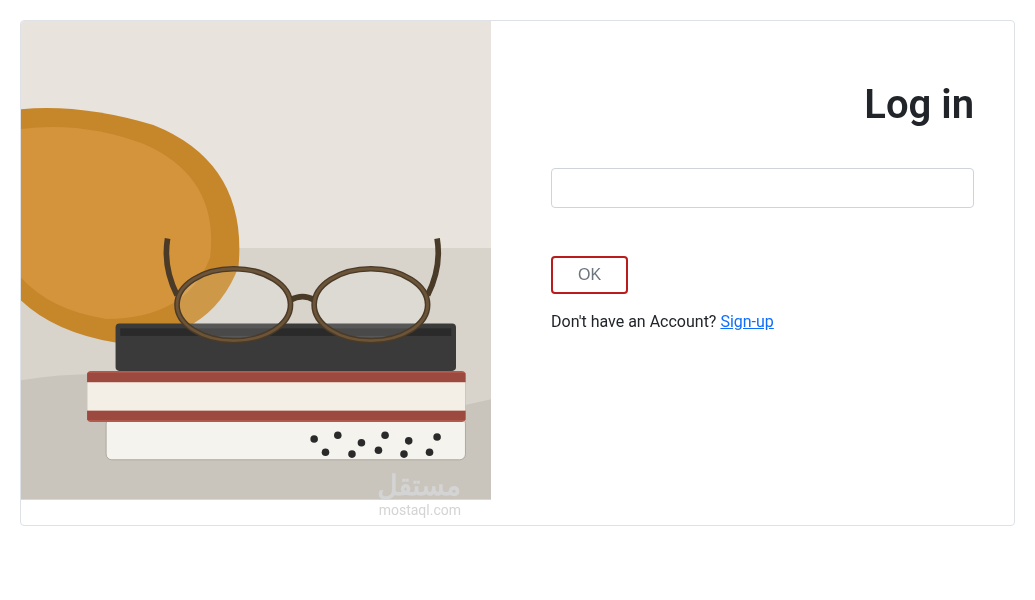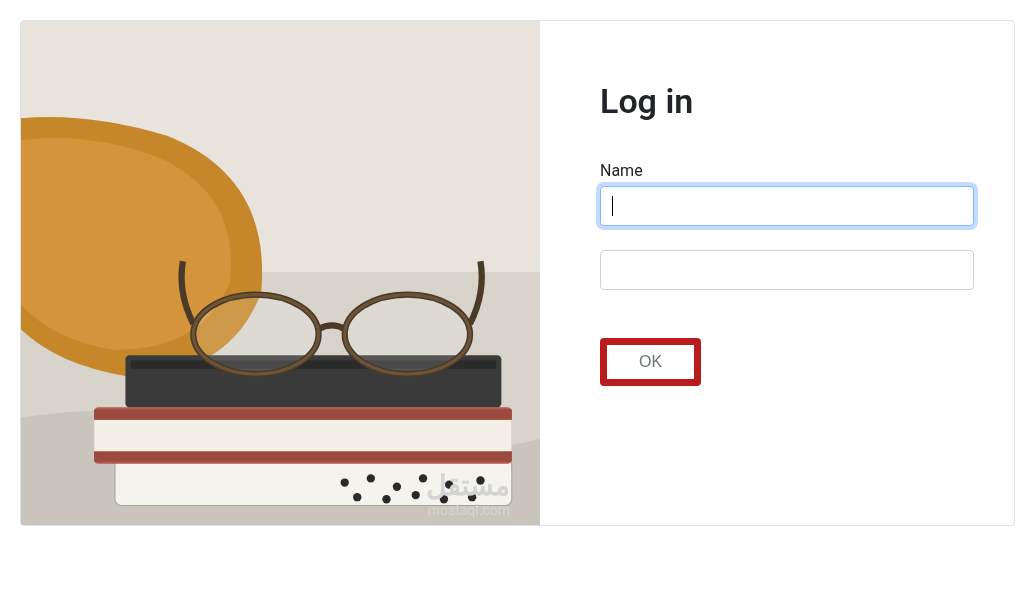--- a/index.html
+++ b/index.html
@@ -16,41 +16,41 @@
     }
     .container {
       width: 995px;
       height: 506px;
       border: 1px solid #dee2e6;
       border-radius: 4px;
       display: flex;
       overflow: hidden;
     }
     .left-panel {
-      width: 519px;
+      width: 470px;
       height: 506px;
       position: relative;
       flex-shrink: 0;
     }
     .image-placeholder {
       width: 100%;
       height: 100%;
       position: relative;
       overflow: hidden;
     }
     .right-panel {
       flex: 1;
       padding: 60px 40px 40px 60px;
       display: flex;
       flex-direction: column;
     }
     .title {
-      font-size: 34px;
+      font-size: 40px;
       font-weight: 600;
-      text-align: left;
+      text-align: right;
       color: #212529;
       margin-bottom: 40px;
     }
     .form-group {
       margin-bottom: 24px;
     }
     .form-label {
       display: block;
       font-size: 16px;
       color: #212529;
@@ -81,23 +81,23 @@
     .input-wrapper {
       position: relative;
     }
     .button-row {
       display: flex;
       gap: 12px;
       margin-top: 24px;
       margin-bottom: 18px;
     }
     .btn {
-      padding: 8px 32px;
-      font-size: 16px;
-      border: 7px solid #b91c1c;
+      padding: 8px 25px;
+      font-size: 16px;
+      border: 2px solid #b91c1c;
       background: #fff;
       color: #6c757d;
       border-radius: 4px;
       cursor: pointer;
     }
     .signup-row {
       font-size: 16px;
       color: #212529;
     }
     .signup-link {
@@ -182,30 +182,26 @@
     </div>
     <div class="watermark">
       <div class="watermark-ar">مستقل</div>
       <div>mostaql.com</div>
     </div>
   </div>
 
   <div class="right-panel">
     <h1 class="title">Log in</h1>
 
-    <div class="form-group">
-      <label class="form-label">Name</label>
-      <div class="input-wrapper">
-        <input type="text" class="form-input focused" value="" style="">
-        <span class="cursor"></span>
-      </div>
-    </div>
 
     <div class="form-group">
       <input type="password" class="form-input" value="" style="">
     </div>
 
     <div class="button-row">
       <button class="btn">OK</button>
     </div>
 
+    <div class="signup-row">
+      <span>Don't have an Account? </span><a class="signup-link">Sign-up</a>
+    </div>
   </div>
 </div>
 
 </body></html>

